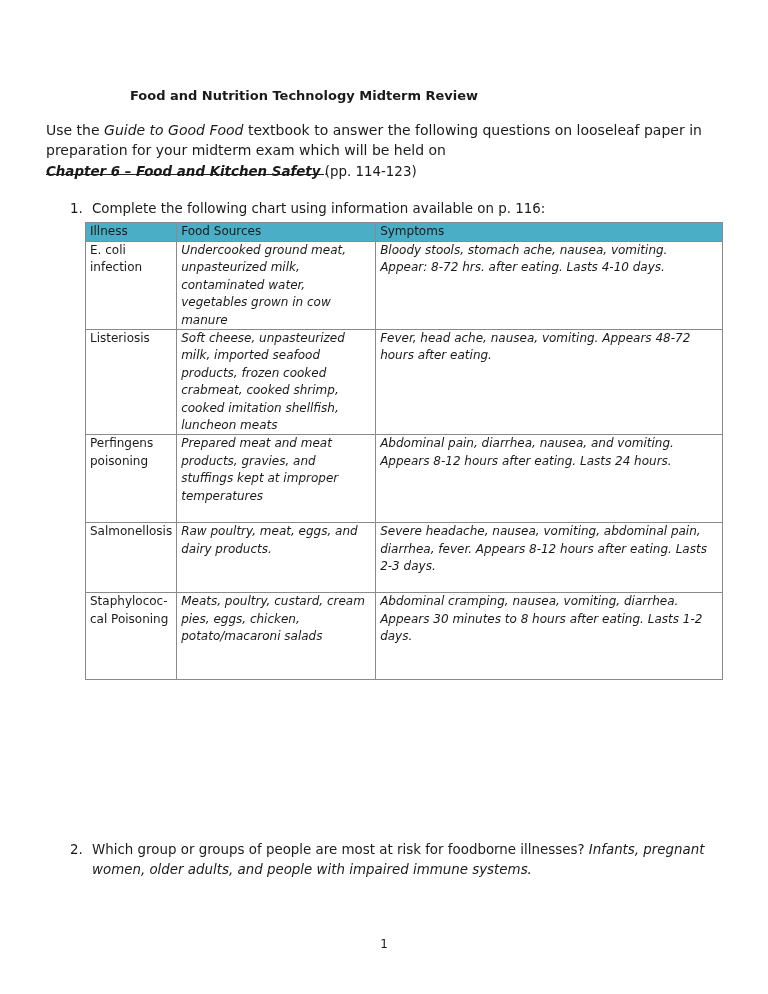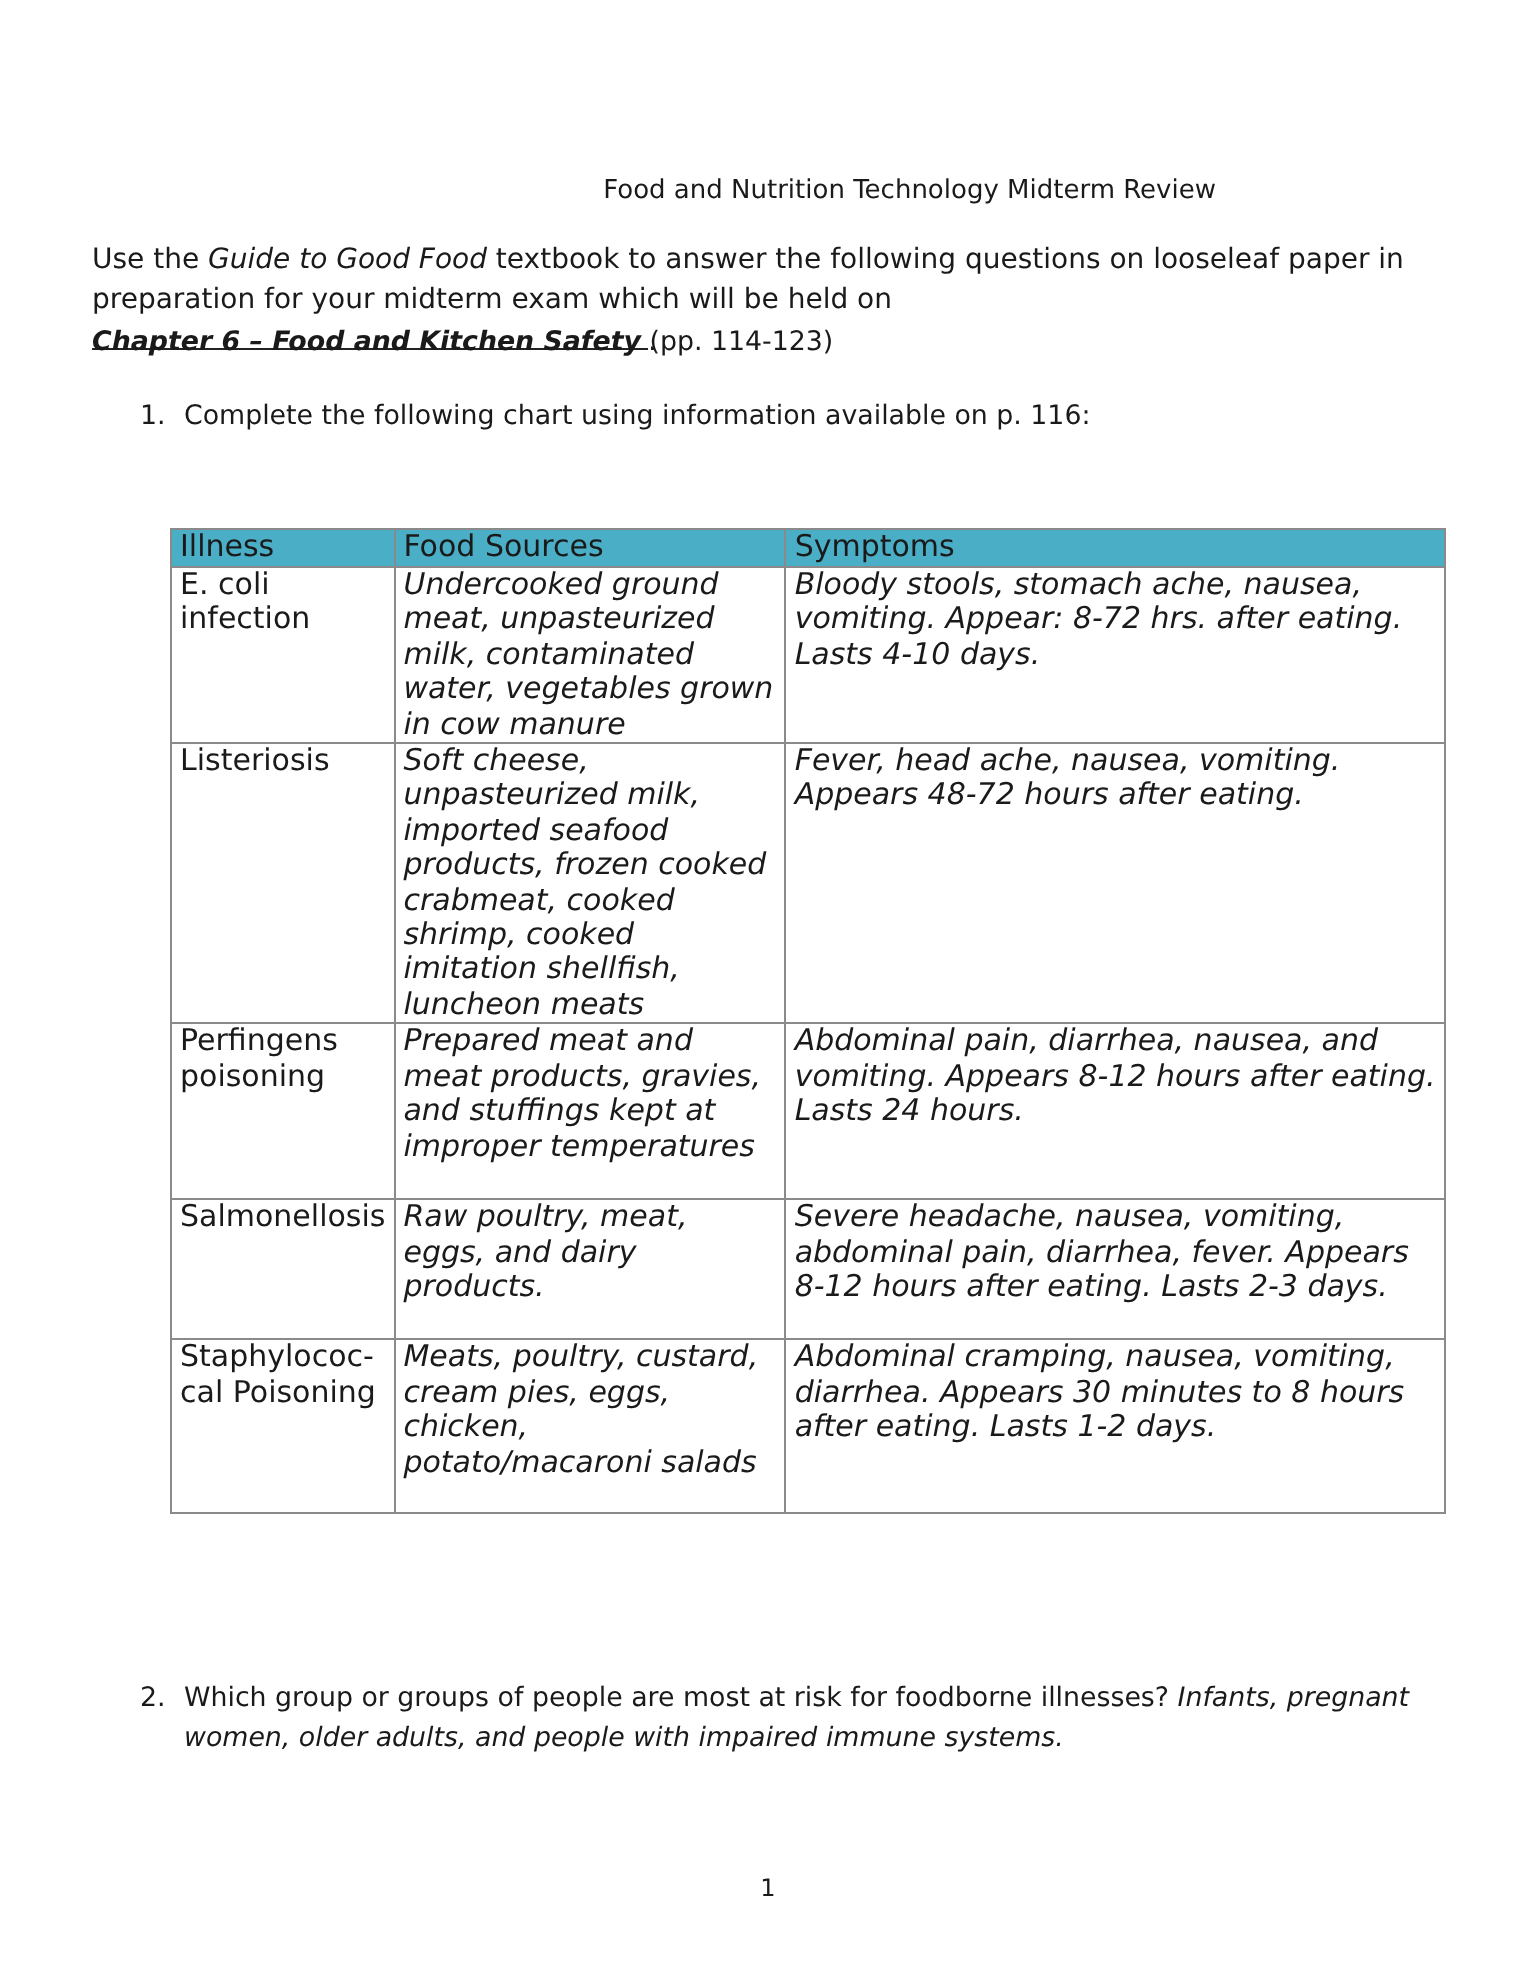--- a/index.html
+++ b/index.html
@@ -2,41 +2,41 @@
 <html><head>
 <meta charset="utf-8">
 <style>
   html, body { margin: 0; padding: 0; background: #ffffff; }
   body {
     width: 768px; height: 994px; position: relative; overflow: hidden;
     font-family: "DejaVu Sans", "Liberation Sans", sans-serif;
     color: #1a1a1a;
   }
   .page-title {
-    position: absolute; top: 88px; left: 0; width: 608px; text-align: right;
-    font-size: 13px; font-weight: normal;
+    position: absolute; top: 88px; left: 0; width: 608px; text-align: center;
+    font-size: 13px; font-weight: bold;
   }
   .intro {
     position: absolute; top: 120px; left: 46px; width: 680px;
     font-size: 14px; line-height: 20px;
   }
   .intro .blank {
     display: inline-block; width: 278px; border-bottom: 1px solid #222; height: 14px; vertical-align: baseline;
   }
   .chapter {
     position: absolute; top: 164px; left: 46px; font-size: 13.4px;
   }
   .chapter .ch-title { font-weight: bold; font-style: italic; }
   .q1 {
     position: absolute; top: 201px; left: 70px; font-size: 13.4px;
   }
   .q1 .num { display: inline-block; width: 22px; }
   table.chart {
     position: absolute; top: 222px; left: 85px; width: 638px;
-    border-collapse: collapse; font-size: 15px; line-height: 17.4px; margin-top: 42px;
+    border-collapse: collapse; font-size: 12px; line-height: 17.4px;
   }
   table.chart th, table.chart td {
     border: 1px solid #8a8a8a; vertical-align: top; padding: 0 4px; text-align: left;
   }
   table.chart th {
     background: #4aaec6; font-weight: normal; height: 18px; padding-top: 0;
   }
   table.chart td.src, table.chart td.sym { font-style: italic; }
   col.c1 { width: 72px; }
   col.c2 { width: 204px; }

